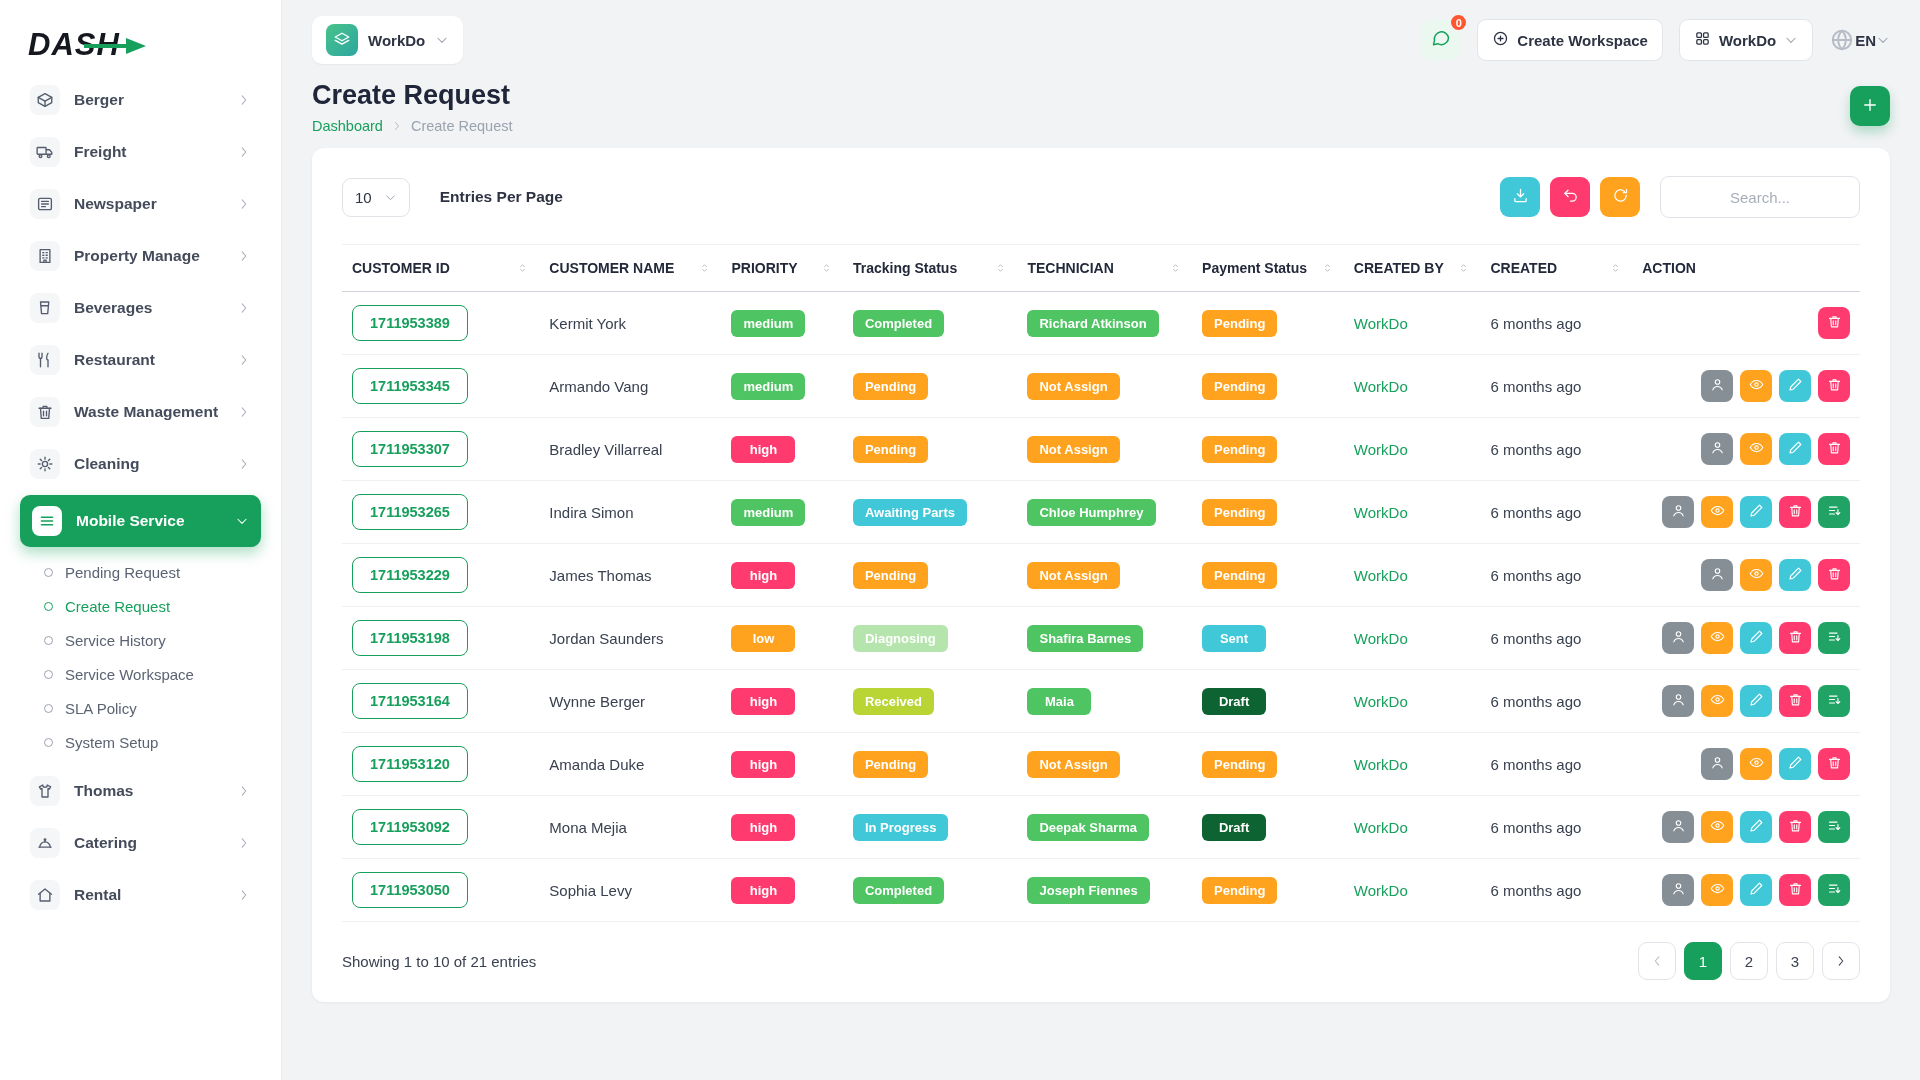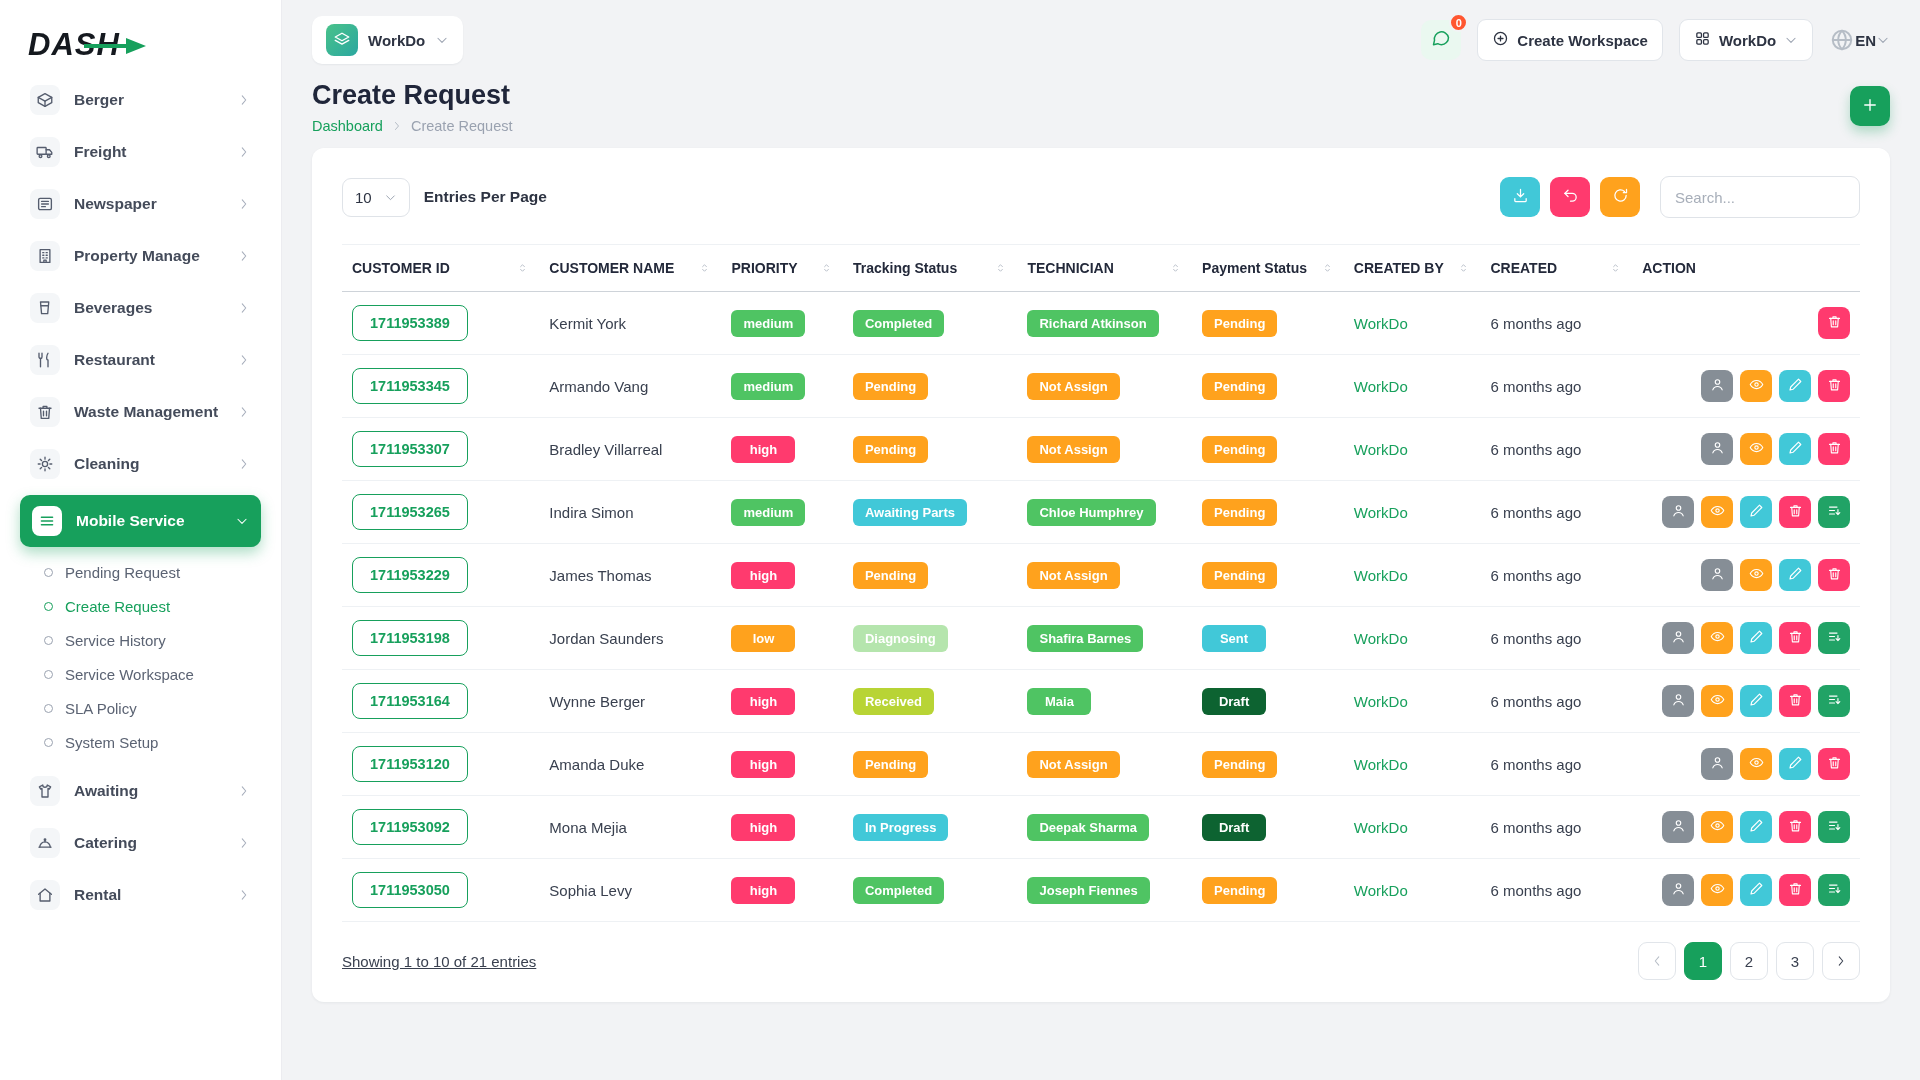--- a/index.html
+++ b/index.html
@@ -71,30 +71,30 @@
   .breadcrumb a { color: var(--primary); cursor: pointer; text-decoration: none; }
   .bc-sep { color: #aeb5c0; display: flex; }
   .bc-cur { color: #9aa2b0; }
   .add-btn { width: 40px; height: 40px; border-radius: 10px; background: var(--primary); border: none;
     color: #fff; display: flex; align-items: center; justify-content: center; cursor: pointer;
     box-shadow: 0 6px 12px rgba(23,160,92,.3); margin-top: 10px; }
 
   .card { background: #fff; border-radius: 12px; margin-top: 14px; padding: 28px 30px 22px;
     box-shadow: 0 1px 3px rgba(25,35,50,.06); }
   .toolbar { display: flex; justify-content: space-between; align-items: center; }
-  .toolbar-left { display: flex; align-items: center; gap: 14px; }
+  .toolbar-left { display: flex; align-items: center; gap: 30px; }
   .entries-select { display: flex; align-items: center; gap: 12px; border: 1px solid #dfe3e8;
     border-radius: 9px; padding: 10px 12px; font-size: 15px; cursor: pointer; }
   .entries-label { font-size: 15.5px; font-weight: 600; }
   .toolbar-right { display: flex; align-items: center; gap: 10px; }
   .tbtn { width: 40px; height: 40px; border-radius: 9px; border: none; color: #fff;
     display: flex; align-items: center; justify-content: center; cursor: pointer; }
   .t-download { background: var(--sky); } .t-undo { background: var(--pink); } .t-refresh { background: var(--orange); }
   .search { width: 200px; height: 42px; border: 1px solid #dfe3e8; border-radius: 9px; padding: 0 14px;
-    font-size: 15px; color: #1d4ed8; margin-left: 10px; font-family: inherit; outline: none; background: #fff; }
+    font-size: 15px; color: #1d4ed8; margin-left: 10px; font-family: inherit; outline: none; background: #fff; text-align: center; }
   .search::placeholder { color: #a7aeb9; }
 
   .tbl { width: 100%; border-collapse: collapse; margin-top: 26px; }
   .tbl th { padding: 15px 28px 15px 10px; border-top: 1px solid #eef1f4; border-bottom: 1px solid #ced3d9;
     font-size: 14px; color: #23293a; text-align: left; font-weight: 700; position: relative; white-space: nowrap; }
   .sort { position: absolute; right: 10px; top: 50%; transform: translateY(-50%); color: #b7bdc7; display: flex; }
   .tbl th:nth-child(1){width:13%} .tbl th:nth-child(2){width:12%} .tbl th:nth-child(3){width:8%}
   .tbl th:nth-child(4){width:11.5%} .tbl th:nth-child(5){width:11.5%} .tbl th:nth-child(6){width:10%}
   .tbl th:nth-child(7){width:9%} .tbl th:nth-child(8){width:10%} .tbl th:nth-child(9){width:15%}
   .tbl td { padding: 13px 10px; border-bottom: 1px solid #eef1f4; font-size: 15px; color: #39404f;
@@ -103,21 +103,21 @@
     border-radius: 8px; padding: 9px 17px; font-size: 14.5px; font-weight: 600; cursor: pointer; background: #fff; }
   .cust { font-size: 15.5px; }
   .badge { display: inline-block; min-width: 64px; text-align: center; padding: 6px 12px; border-radius: 6px;
     color: #fff; font-size: 13px; font-weight: 600; white-space: nowrap; }
   .created-by { color: var(--primary); font-size: 15px; cursor: pointer; text-decoration: none; }
   .action-cell { text-align: right; white-space: nowrap; }
   .abtn { width: 32px; height: 32px; border-radius: 8px; border: none; display: inline-flex;
     align-items: center; justify-content: center; color: #fff; margin-left: 7px; cursor: pointer; vertical-align: middle; }
 
   .tfoot { display: flex; justify-content: space-between; align-items: center; margin-top: 20px; }
-  .showing { font-size: 15px; color: #39404f; text-decoration: underline; }
+  .showing { font-size: 15px; color: #39404f; }
   .pager { display: flex; gap: 8px; }
   .pbtn { min-width: 38px; height: 38px; border-radius: 9px; border: 1px solid #e1e5ea; background: #fff;
     color: #3a4150; font-size: 15px; display: flex; align-items: center; justify-content: center;
     cursor: pointer; font-family: inherit; padding: 0 10px; }
   .pbtn.active { background: var(--primary); border-color: var(--primary); color: #fff; }
   .pprev { color: #b6bdc6; }
 </style>
 </head>
 <body>
 
@@ -287,21 +287,21 @@
           <span class="dot"></span>
           <span>System Setup</span>
         </div>
       </div>
       <div class="nav-item">
         <span class="nav-icon">
           <svg width="18" height="18" viewBox="0 0 24 24" fill="none" stroke="currentColor" stroke-width="1.8" stroke-linecap="round" stroke-linejoin="round">
             <path d="M9 4 4.5 6.5l1.8 3L8 8.6V20h8V8.6l1.7.9 1.8-3L15 4a3 3 0 0 1-6 0z"></path>
           </svg>
         </span>
-        <span class="nav-label">Awaiting</span>
+        <span class="nav-label">Thomas</span>
         <span class="nav-chev">
           <svg width="14" height="14" viewBox="0 0 24 24" fill="none" stroke="currentColor" stroke-width="1.8" stroke-linecap="round" stroke-linejoin="round">
             <polyline points="9 5 15 12 9 19"></polyline>
           </svg>
         </span>
       </div>
       <div class="nav-item">
         <span class="nav-icon">
           <svg width="18" height="18" viewBox="0 0 24 24" fill="none" stroke="currentColor" stroke-width="1.8" stroke-linecap="round" stroke-linejoin="round">
             <path d="M4 17.5h16"></path>

